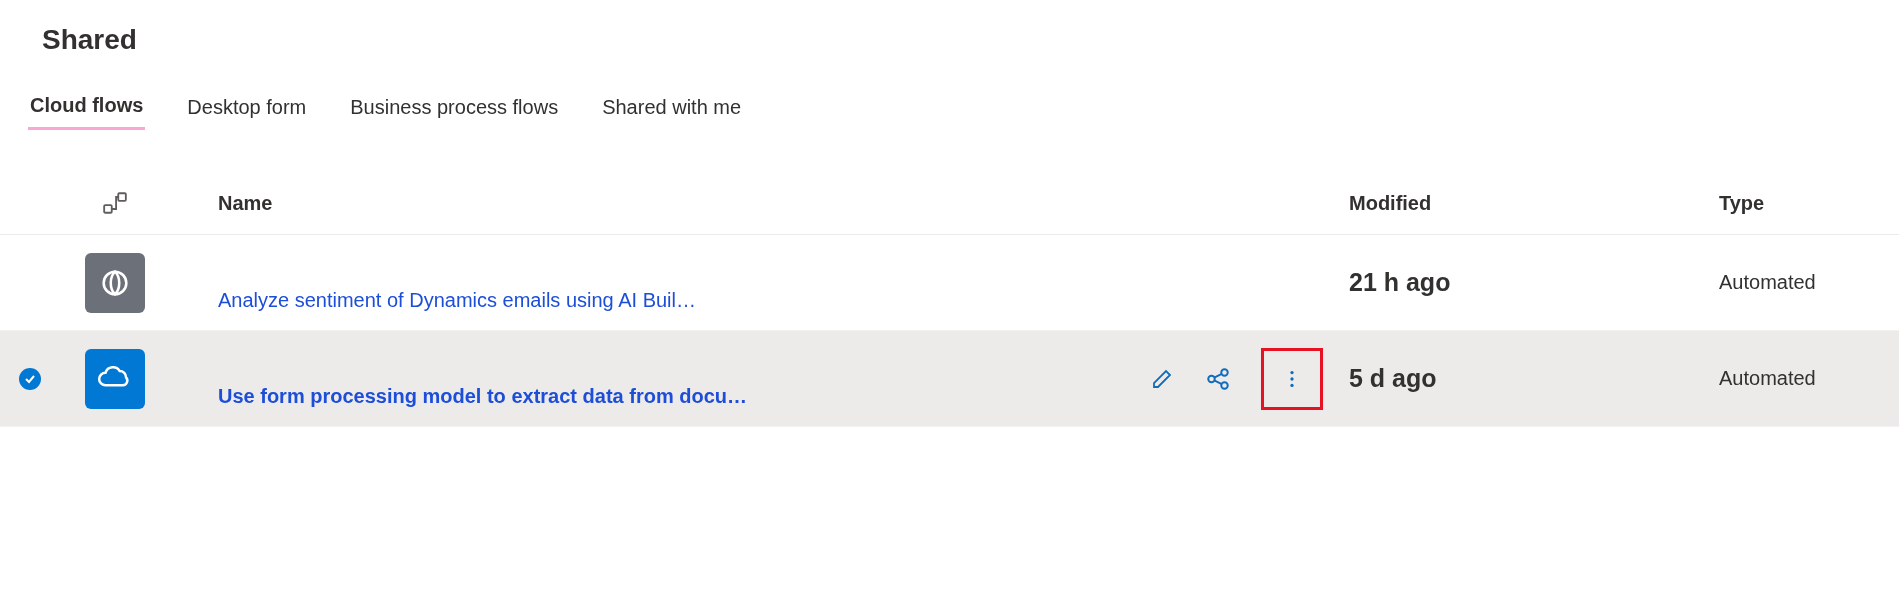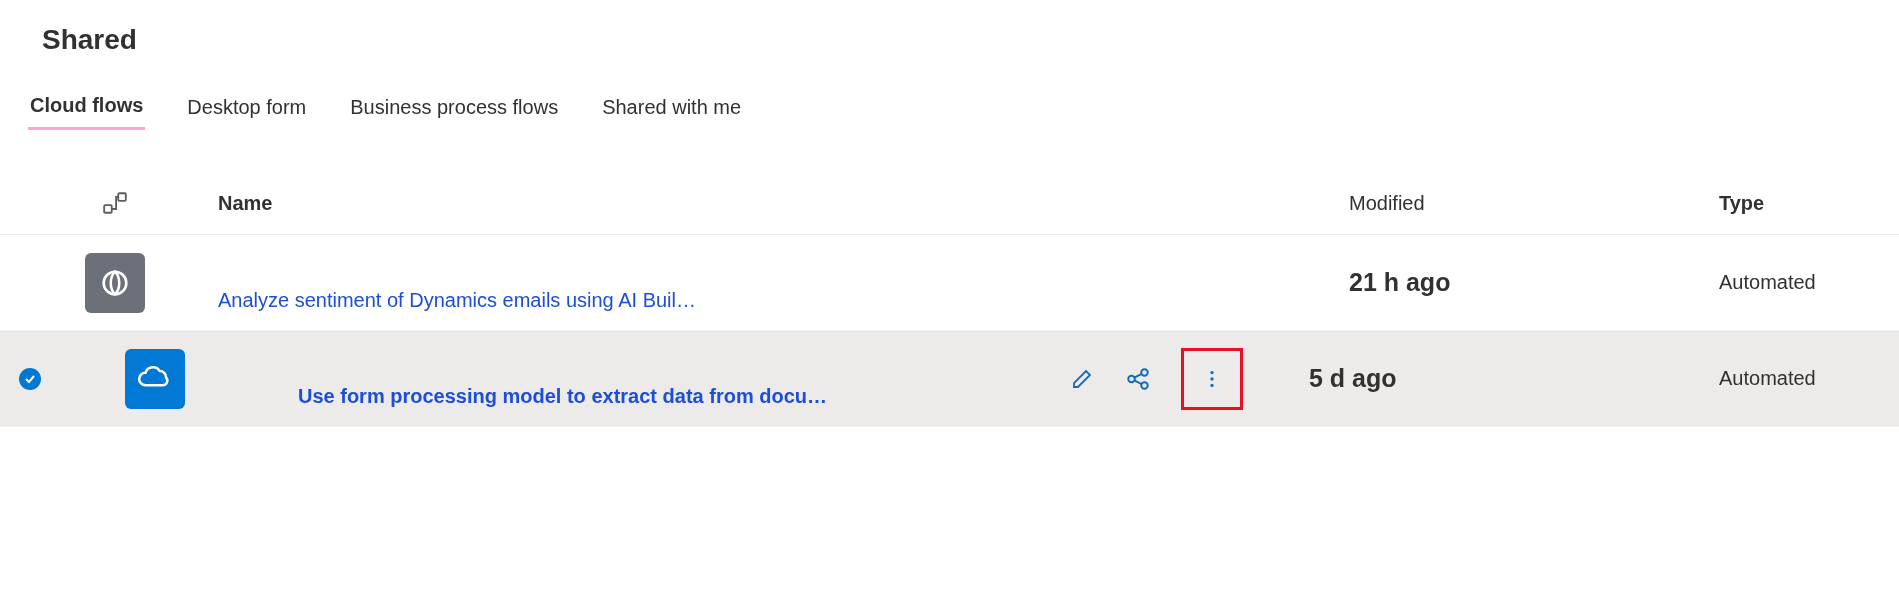--- a/index.html
+++ b/index.html
@@ -70,42 +70,41 @@
     .col-actions {
       width: 200px;
       display: flex;
       gap: 30px;
       align-items: center;
       justify-content: flex-start;
     }
     .col-modified {
       width: 370px;
       font-size: 20px;
-      font-weight: 400;
+      font-weight: 700;
       color: #323130;
     }
     .col-type {
       width: 180px;
       font-size: 20px;
       font-weight: 600;
       color: #323130;
     }
     .header-flow-icon {
       display: inline-flex;
       color: #605e5c;
     }
     .row {
       display: flex;
       align-items: center;
       min-height: 96px;
       border-bottom: 1px solid #f3f2f1;
     }
     .row.selected {
       background: #edebe9;
-      gap: 40px;
     }
     .row .col-name {
       font-weight: 400;
       font-size: 20px;
       color: #1d4ed8;
       white-space: nowrap;
       overflow: hidden;
       text-overflow: ellipsis;
       margin-top: 36px;
     }

